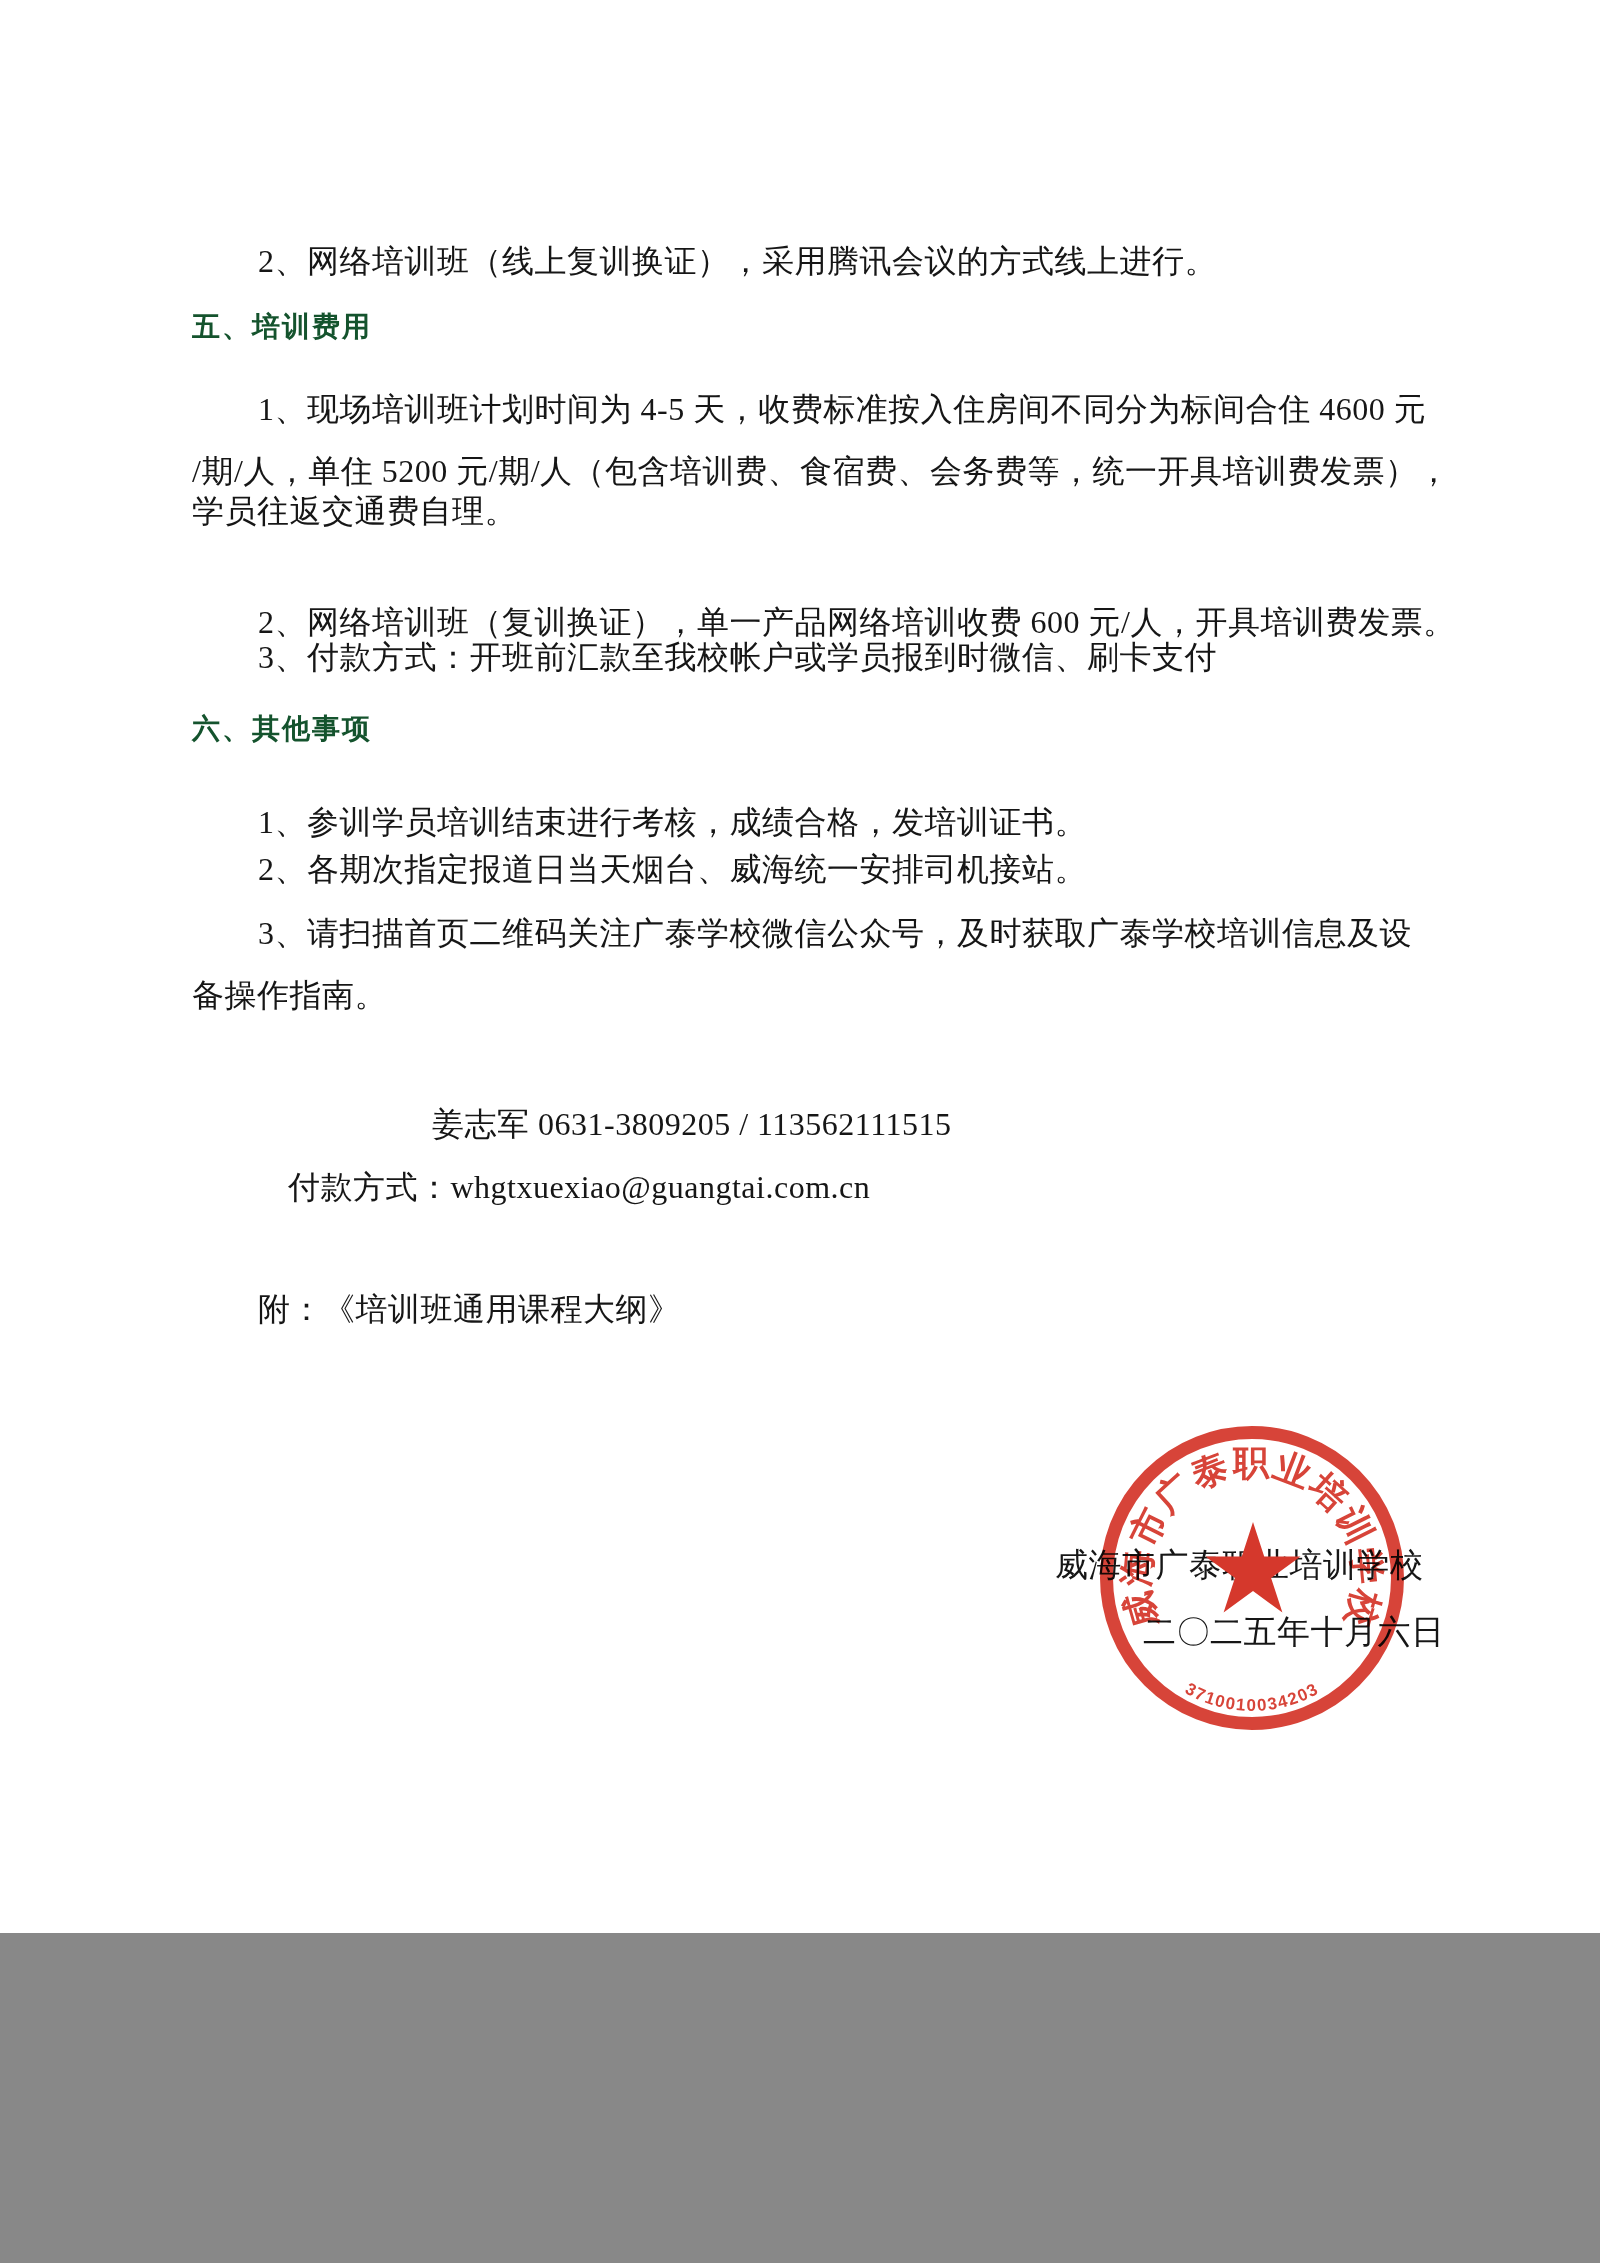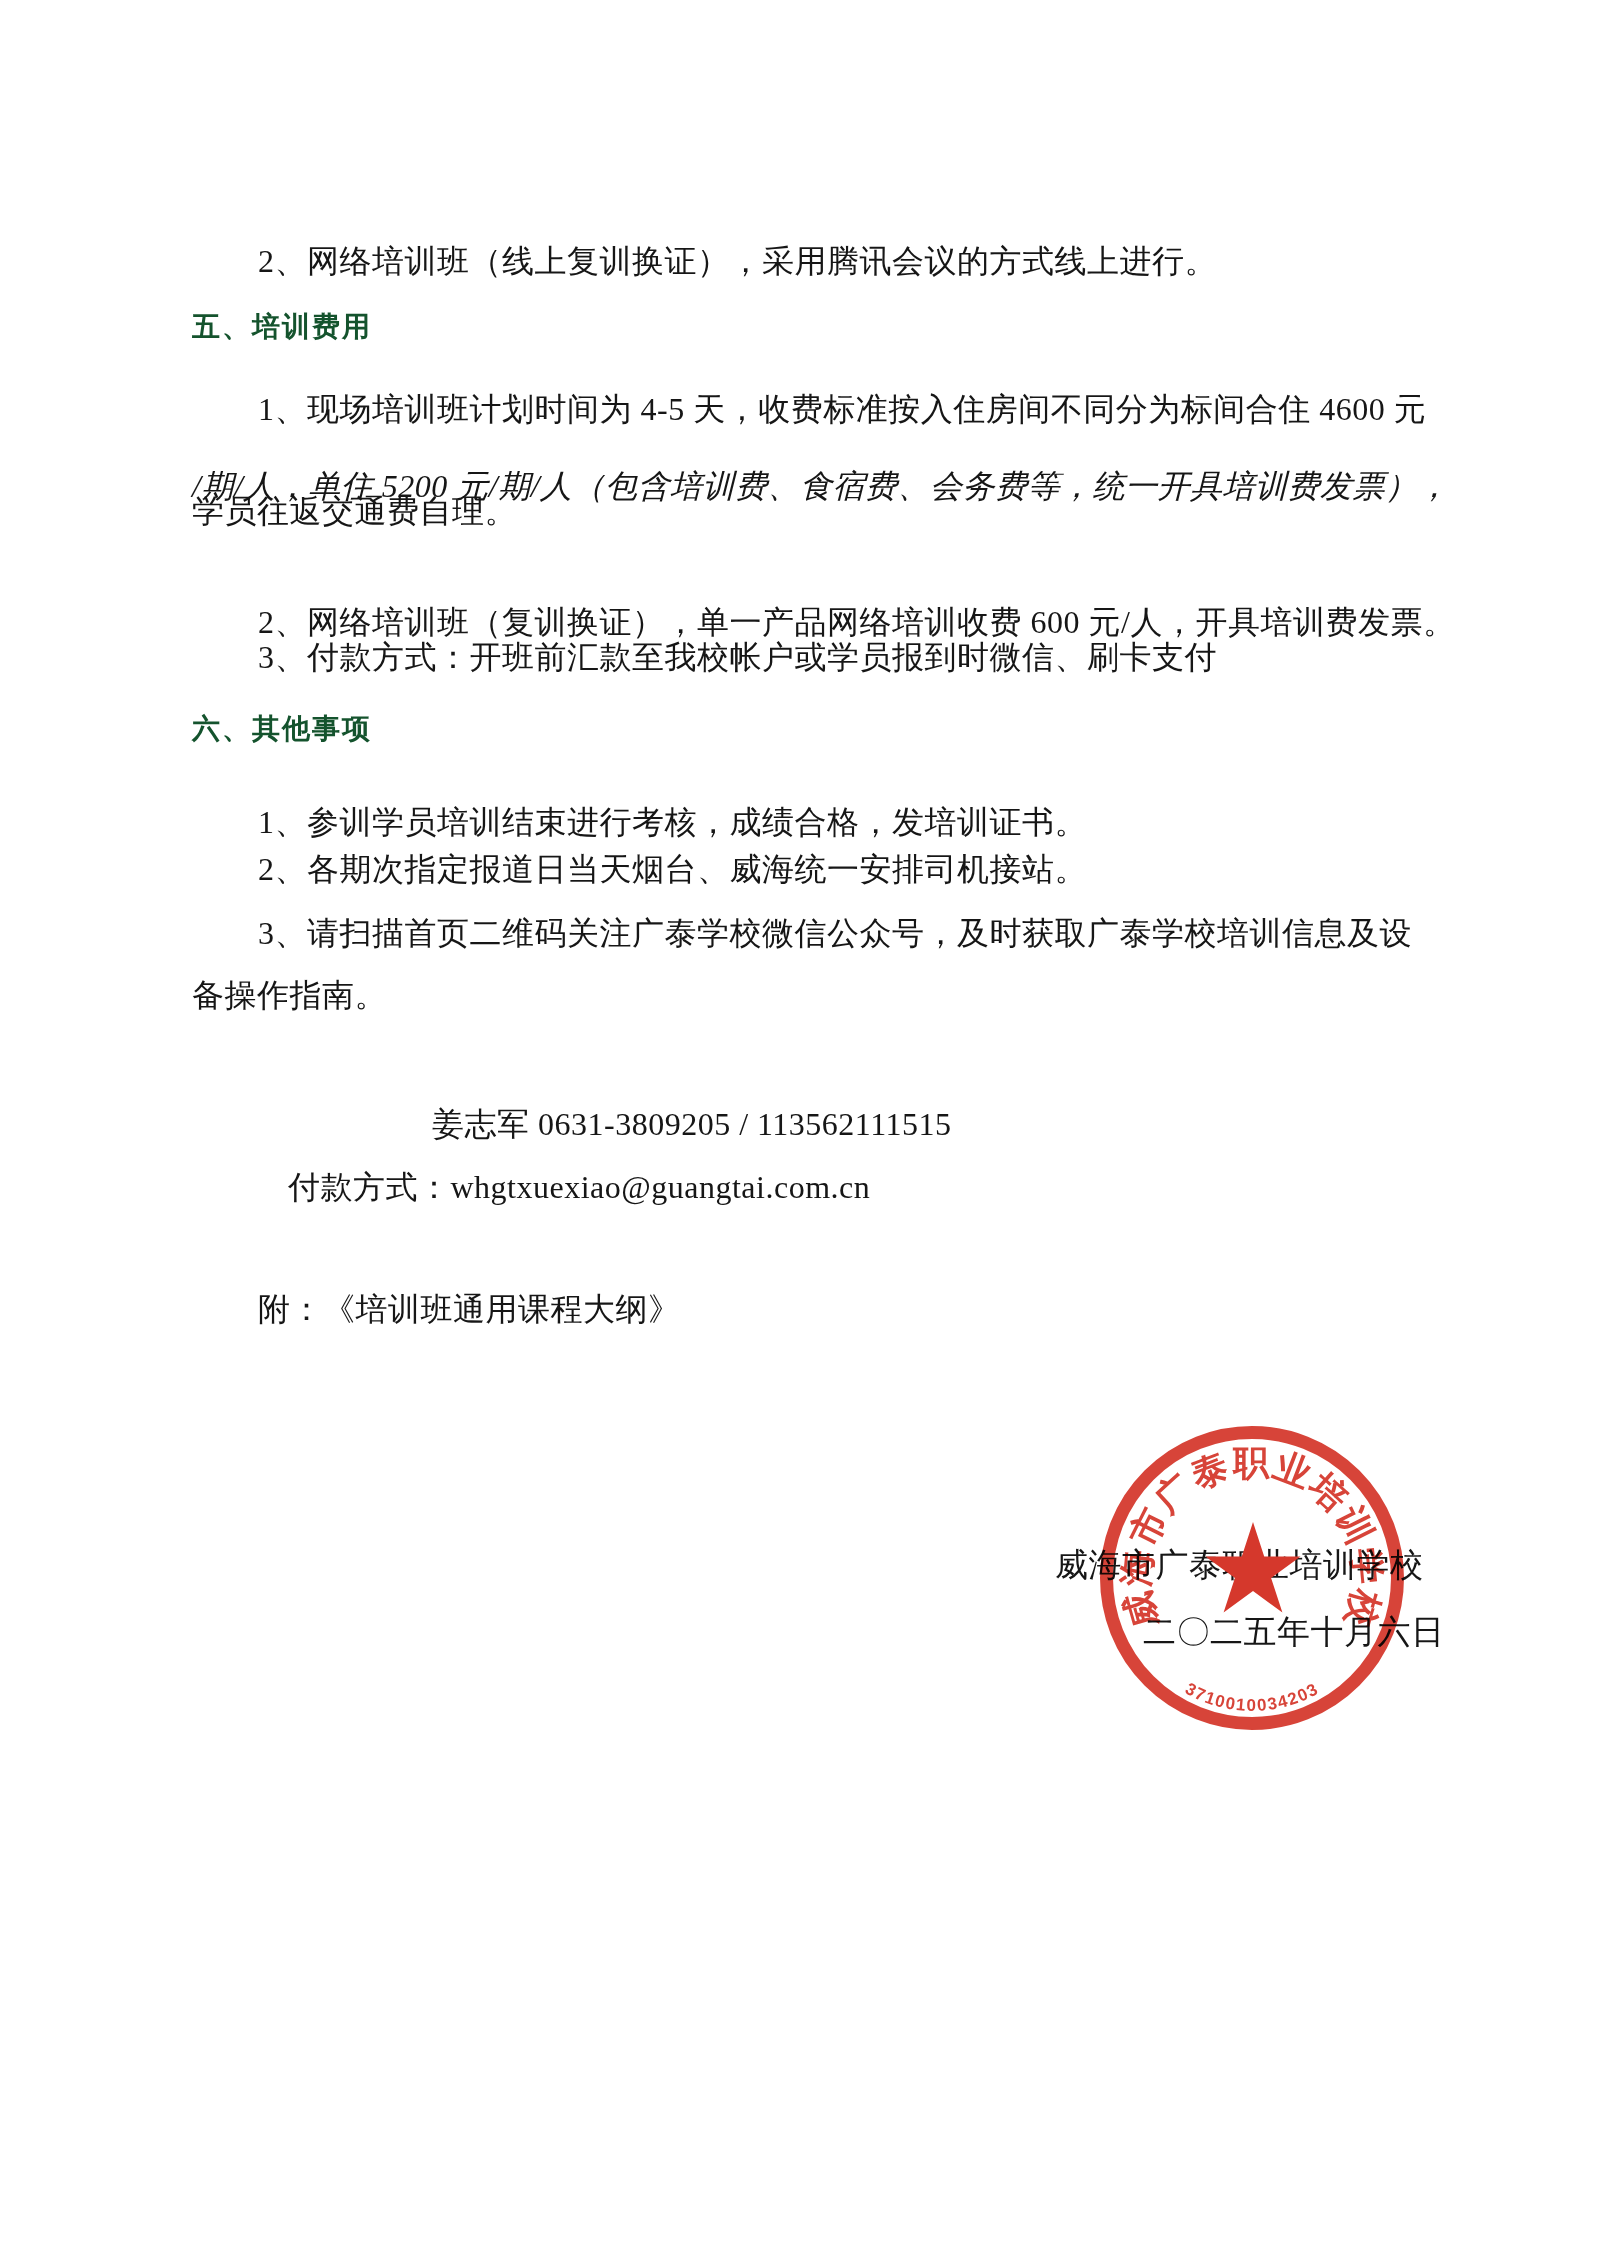--- a/index.html
+++ b/index.html
@@ -1,18 +1,18 @@
 <!DOCTYPE html>
 <html><head>
 <meta charset="utf-8">
 <style>
   html,body { margin:0; padding:0; background:#888; }
   .page {
     position:relative;
-    width:1600px; height:2263px;
+    width:1600px; height:1933px;
     margin:0 auto;
     background:#ffffff;
     font-family:"Liberation Serif", serif;
     overflow:hidden;
   }
   .line {
     position:absolute;
     font-size:32px;
     line-height:1.15;
     color:#161616;
@@ -51,21 +51,21 @@
 <body>
 
 <div class="page">
 
   <div class="line" style="top:243px; left:258px;">2、网络培训班（线上复训换证），采用腾讯会议的方式线上进行。</div>
 
   <div class="heading" style="top:308px; left:192px;">五、培训费用</div>
 
   <div class="line" style="top:391px; left:258px;">1、现场培训班计划时间为 4-5 天，收费标准按入住房间不同分为标间合住 4600 元</div>
 
-  <div class="line" style="top:468px; left:192px;font-style:italic;">/期/人，单住 5200 元/期/人（包含培训费、食宿费、会务费等，统一开具培训费发票），</div>
+  <div class="line" style="top:453px; left:192px;">/期/人，单住 5200 元/期/人（包含培训费、食宿费、会务费等，统一开具培训费发票），</div>
 
   <div class="line" style="top:493px; left:192px;">学员往返交通费自理。</div>
 
   <div class="line" style="top:556px; left:258px;margin-top:48px;">2、网络培训班（复训换证），单一产品网络培训收费 600 元/人，开具培训费发票。</div>
 
   <div class="line" style="top:639px; left:258px;">3、付款方式：开班前汇款至我校帐户或学员报到时微信、刷卡支付</div>
 
   <div class="heading" style="top:710px; left:192px;">六、其他事项</div>
 
   <div class="line" style="top:788px; left:258px;margin-top:16px;">1、参训学员培训结束进行考核，成绩合格，发培训证书。</div>

